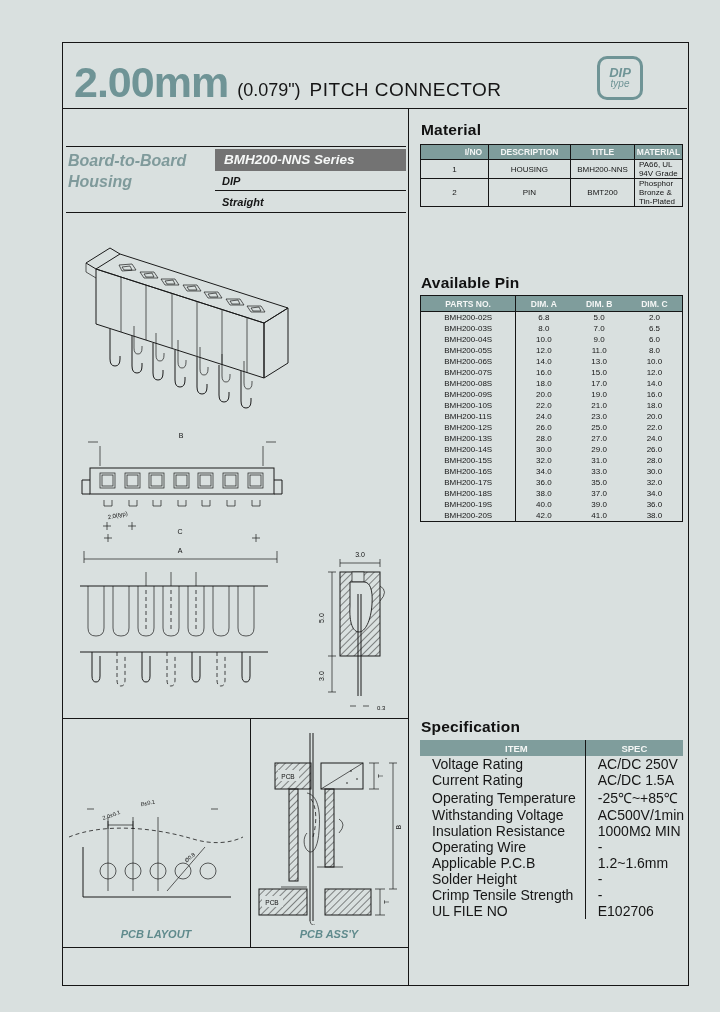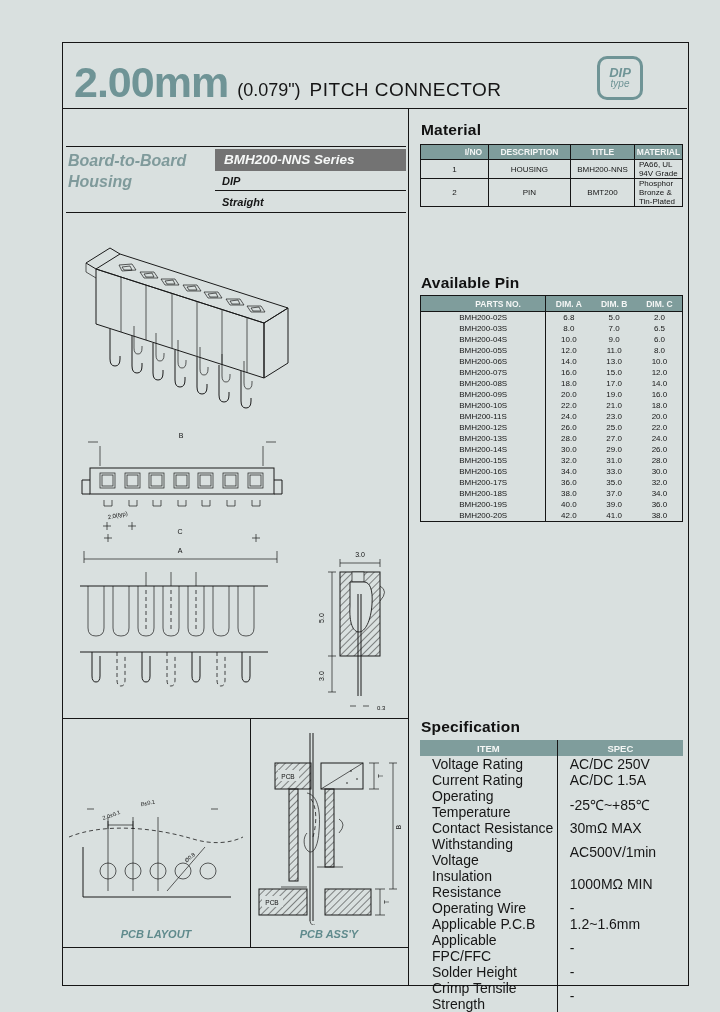--- a/index.html
+++ b/index.html
@@ -37,26 +37,26 @@
   .tbl-material th{font-size:8.5px;height:14px;padding:0;}
   .tbl-material td{font-size:8px;height:17px;text-align:center;padding:0 2px;}
   .tbl-material th:nth-child(1){width:11%;padding-left:38px;}
   .tbl-material th:nth-child(2){width:31%;}
   .tbl-material th:nth-child(3){width:24%;}
   .tbl-material td:nth-child(4){text-align:left;padding-left:4px;}
 
   .tbl-ap table{border:1.2px solid #161616;}
   .tbl-ap th{font-size:8.5px;height:15px;padding:0;border-bottom:1px solid #161616;}
   .tbl-ap td{font-size:8px;height:11px;text-align:center;padding:0;}
-  .tbl-ap th:nth-child(1){width:36%;padding-left:30px;}
+  .tbl-ap th:nth-child(1){width:36%;}
   .tbl-ap th:first-child,.tbl-ap td:first-child{border-right:1px solid #161616;}
 
   .tbl-spec th{font-size:9.5px;height:16px;padding:0;}
   .tbl-spec td{font-size:14px;height:13.5px;padding:0 0 0 12px;text-align:left;}
-  .tbl-spec th:nth-child(1){width:52%;}
+  .tbl-spec th:nth-child(1){width:52%;padding-left:28px;}
   .tbl-spec th:first-child,.tbl-spec td:first-child{border-right:1px solid #161616;}
 
   
   svg .ln{stroke:#1b1b1b;stroke-width:1;fill:none;}
   svg .thin{stroke:#1b1b1b;stroke-width:0.7;fill:none;}
   svg .dash{stroke:#1b1b1b;stroke-width:0.8;fill:none;stroke-dasharray:4 3;}
   svg text{font-family:"Liberation Sans",sans-serif;fill:#111;}
   .caption{position:absolute;font-size:11px;font-weight:bold;font-style:italic;color:#5f8a8c;text-align:center;}
 </style>
 </head>
@@ -439,48 +439,44 @@
           </tr>
           <tr>
             <td>Current Rating</td>
             <td>AC/DC 1.5A</td>
           </tr>
           <tr>
             <td>Operating Temperature</td>
             <td>-25℃~+85℃</td>
           </tr>
           <tr>
-            <td>Contact Resistance</td>
-            <td>30mΩ MAX</td>
-          </tr>
-          <tr>
             <td>Withstanding Voltage</td>
             <td>AC500V/1min</td>
           </tr>
           <tr>
             <td>Insulation Resistance</td>
             <td>1000MΩ MIN</td>
           </tr>
           <tr>
             <td>Operating Wire</td>
             <td>-</td>
           </tr>
           <tr>
             <td>Applicable P.C.B</td>
             <td>1.2~1.6mm</td>
           </tr>
           <tr>
-            <td>Applicable FPC/FFC</td>
-            <td>-</td>
-          </tr>
-          <tr>
             <td>Solder Height</td>
             <td>-</td>
           </tr>
           <tr>
             <td>Crimp Tensile Strength</td>
             <td>-</td>
+          </tr>
+          <tr>
+            <td>UL FILE NO</td>
+            <td>E102706</td>
           </tr>
         </tbody>
       </table>
   </div>
 
 </div>
 
 </body></html>

